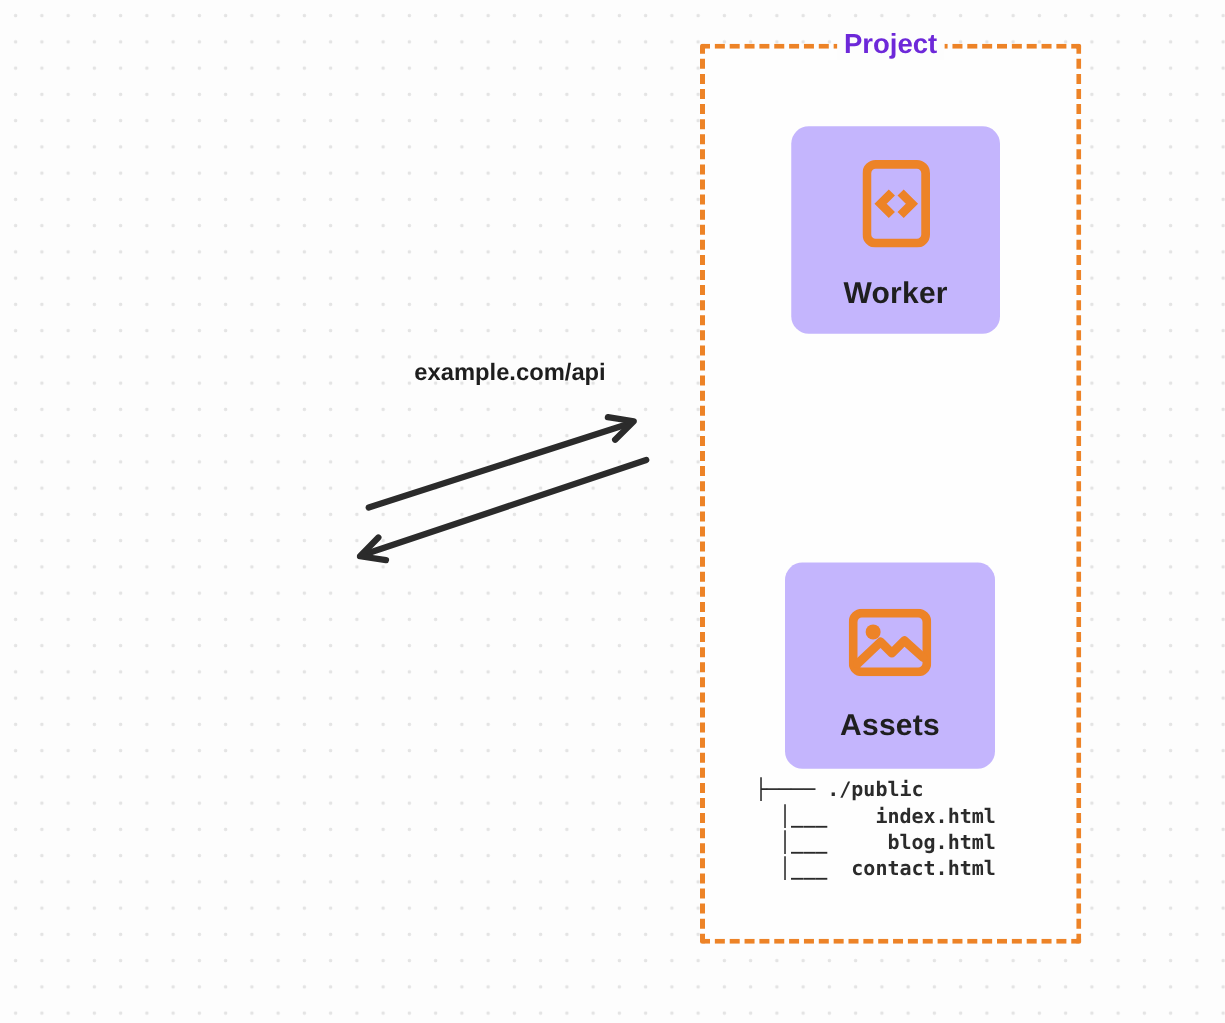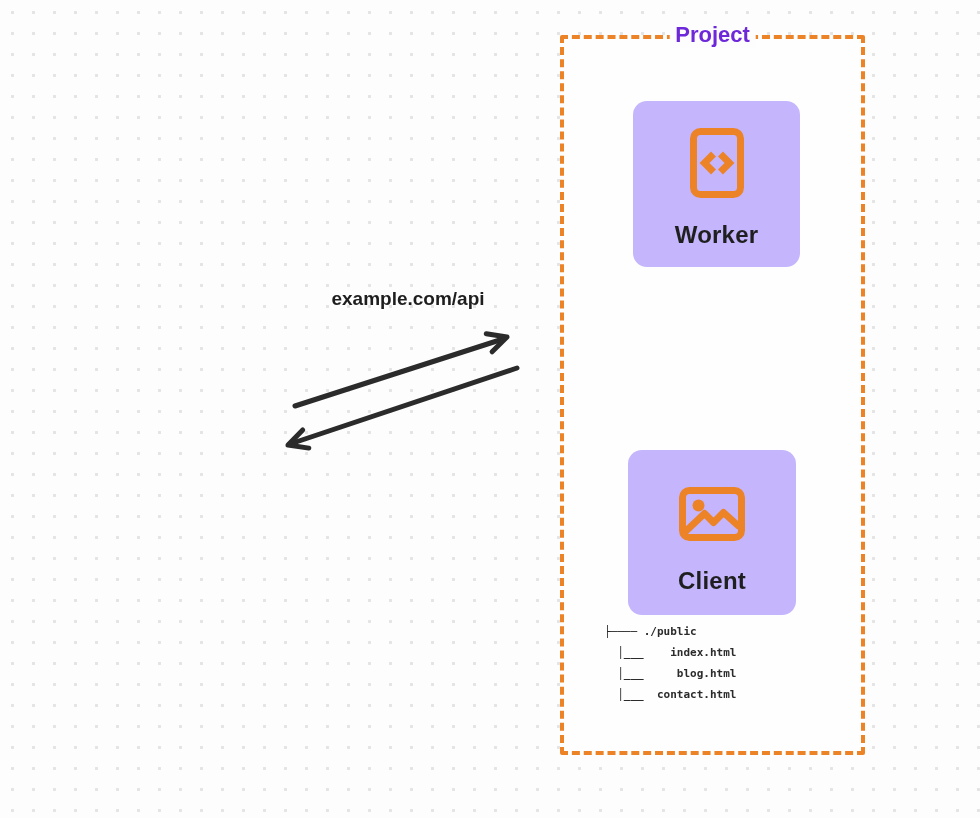--- a/index.html
+++ b/index.html
@@ -98,21 +98,21 @@
     padding-top: 37px;
     gap: 26px;
   }
   .card .icon { display: block; }
 
   
   .tree {
     position: absolute;
     left: 40px; top: 582px;
     font-family: "DejaVu Sans Mono", monospace;
-    font-size: 11px;
+    font-size: 16px;
     line-height: 21px;
     font-weight: 700;
     color: #2B2B2B;
     white-space: pre;
   }
 </style>
 </head>
 <body>
 
 <div class="canvas">
@@ -143,21 +143,21 @@
       </svg>
       <div class="node-label">Worker</div>
     </div>
 
     <div class="card assets">
       <svg class="icon" width="66" height="54" viewBox="0 0 66 54" xmlns="http://www.w3.org/2000/svg">
         <rect x="3.5" y="3.5" width="59" height="47" rx="7" fill="none" stroke="#ED8327" stroke-width="7"></rect>
         <circle cx="19.5" cy="18.5" r="6" fill="#ED8327"></circle>
         <path d="M7 44 L25.5 26.5 L34.5 35.5 L44.5 25.5 L59.5 39" fill="none" stroke="#ED8327" stroke-width="7" stroke-linecap="round" stroke-linejoin="round"></path>
       </svg>
-      <div class="node-label">Client</div>
+      <div class="node-label">Assets</div>
     </div>
 
     <pre class="tree">├──── ./public
   │___    index.html
   │___     blog.html
   │___  contact.html</pre>
   </div>
 
 </div>
 

